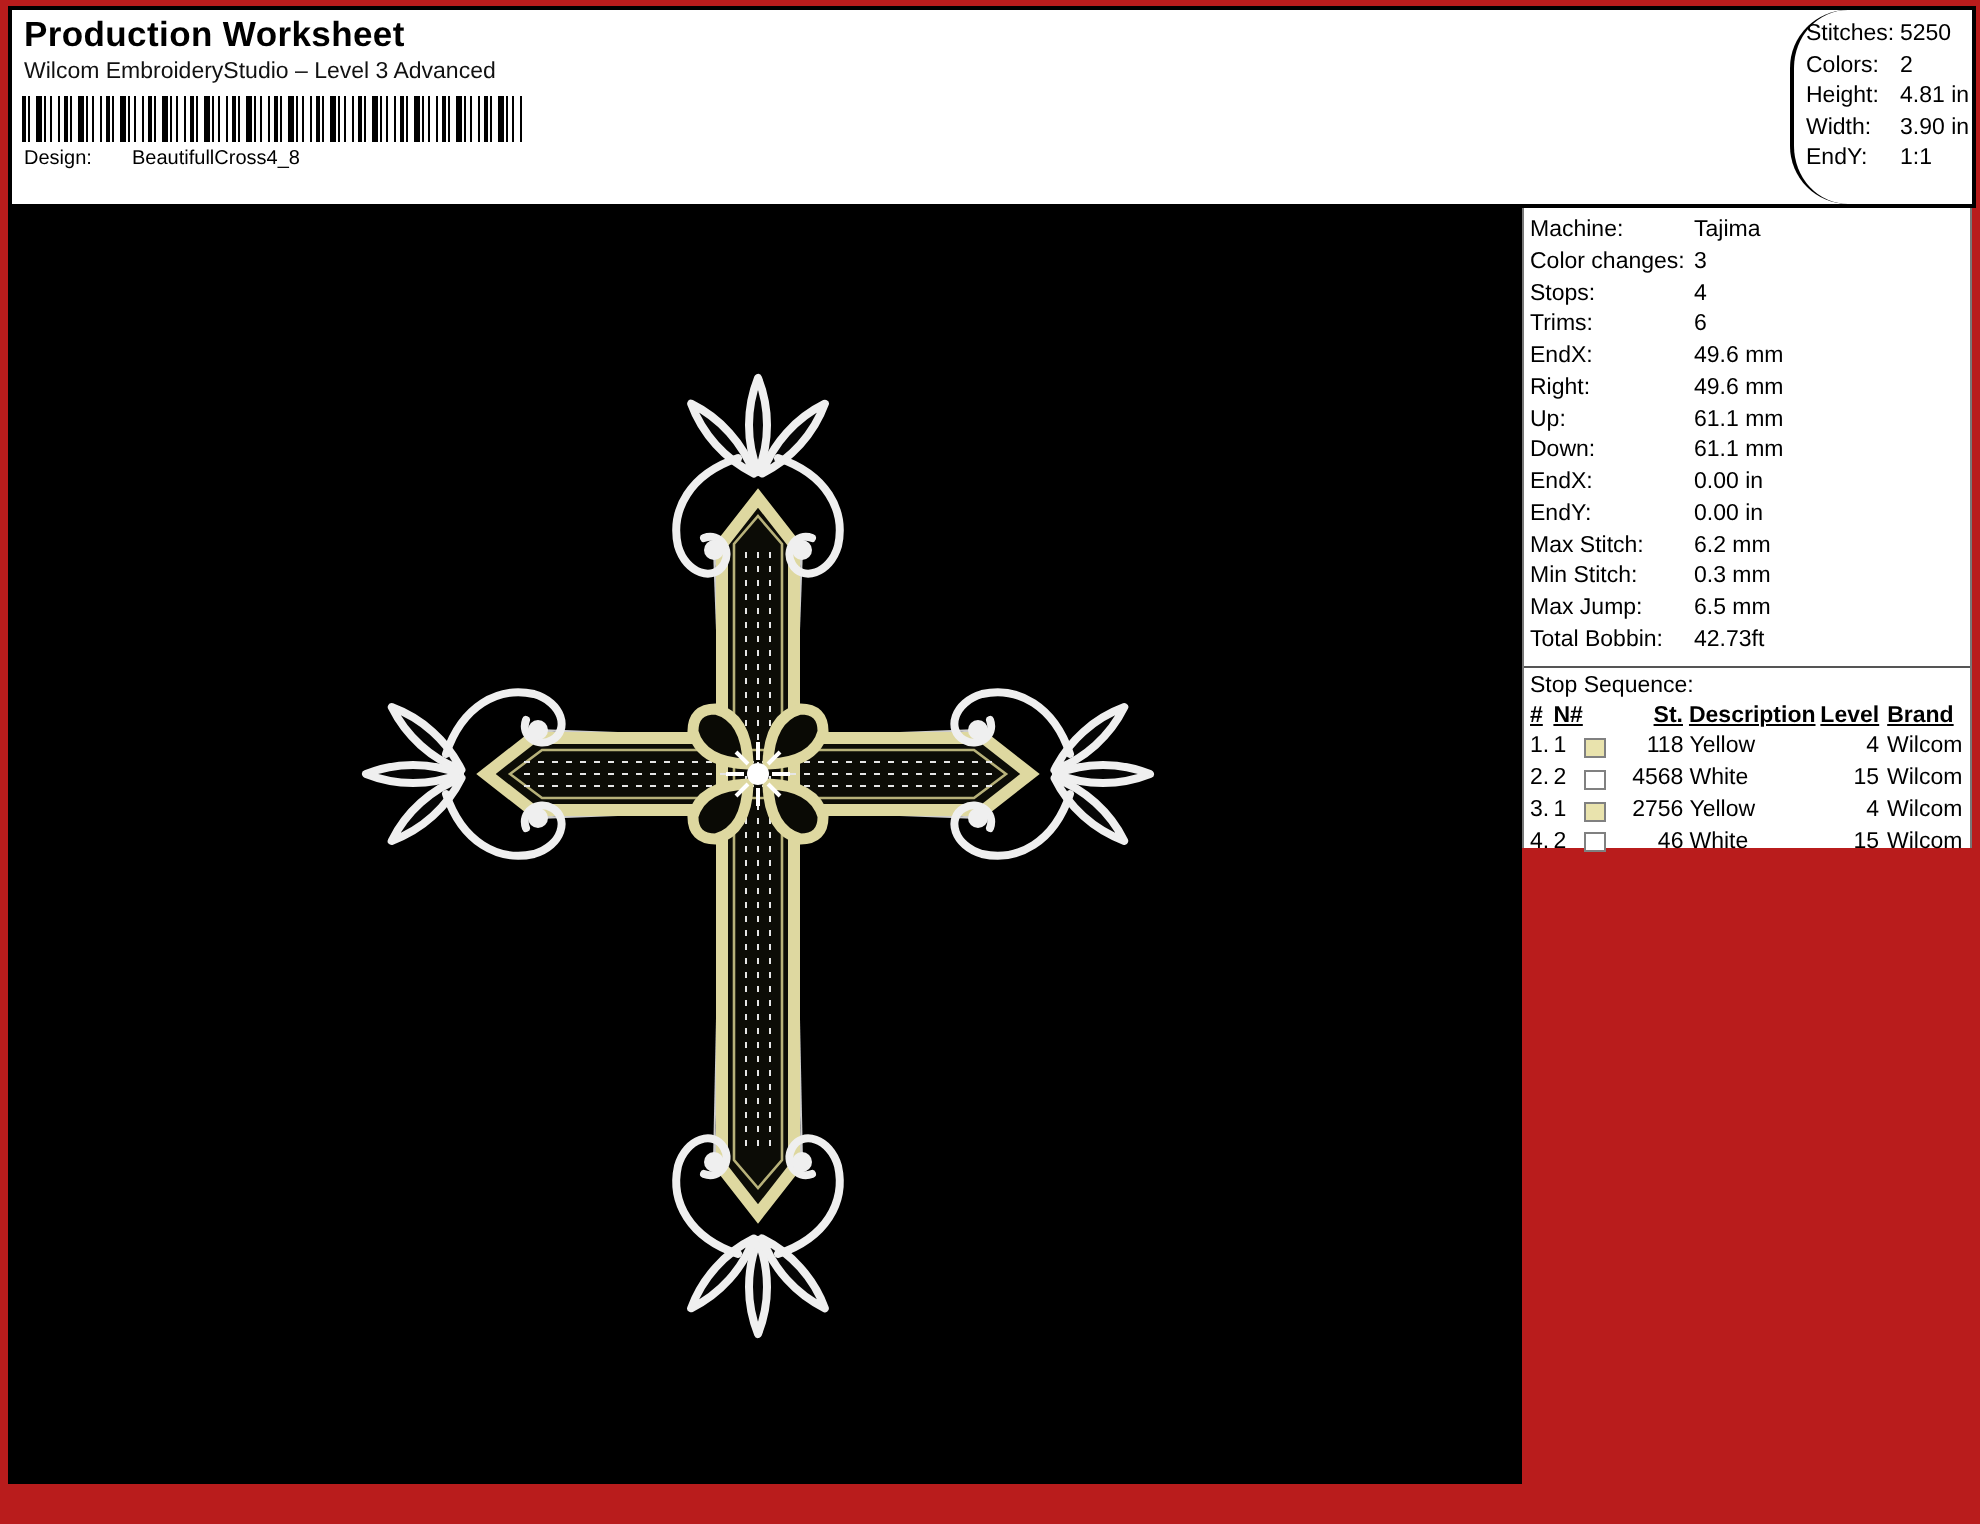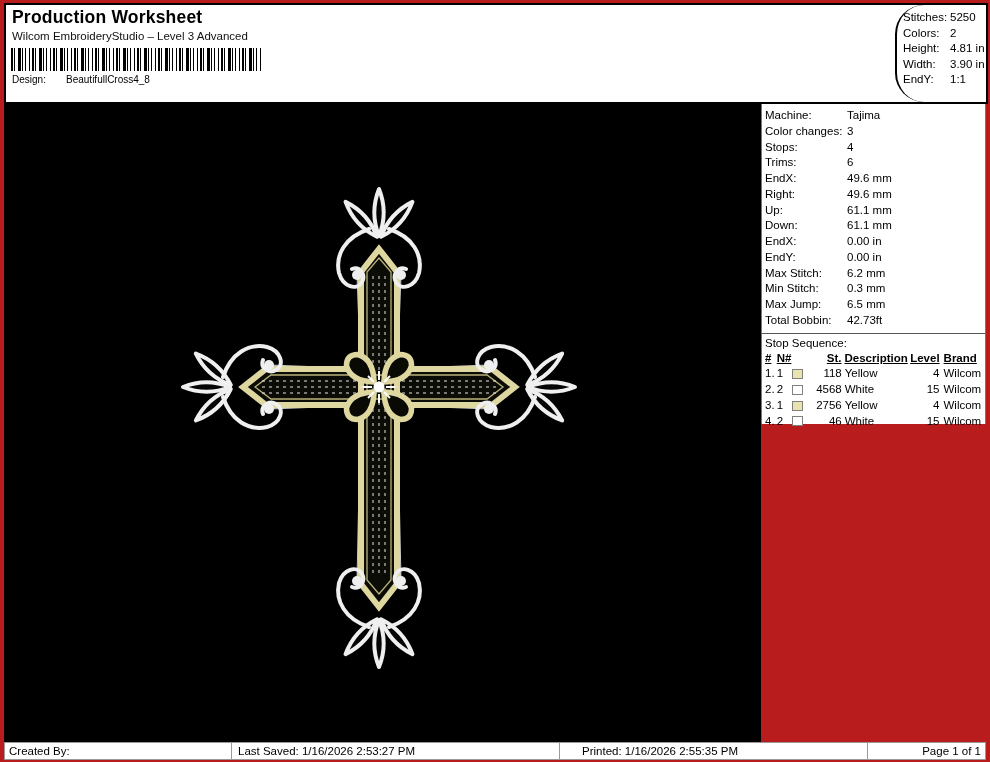--- a/index.html
+++ b/index.html
@@ -305,20 +305,14 @@
       <div class="c-sw">
           <span style="background: rgb(255, 255, 255);"></span>
         </div>
       <div class="c-st">46</div>
       <div class="c-desc">White</div>
       <div class="c-code">15</div>
       <div class="c-brand">Wilcom</div>
     </div>
   </div>
 
-  <div id="footer">
-    <div class="f-cell" id="f-created">Created By:</div>
-    <div class="f-cell" id="f-saved">Last Saved: 1/16/2026 2:53:27 PM</div>
-    <div class="f-cell" id="f-printed">Printed: 1/16/2026 2:55:35 PM</div>
-    <div class="f-cell" id="f-page">Page 1 of 1</div>
-  </div>
 
 </div>
 
 </body></html>

